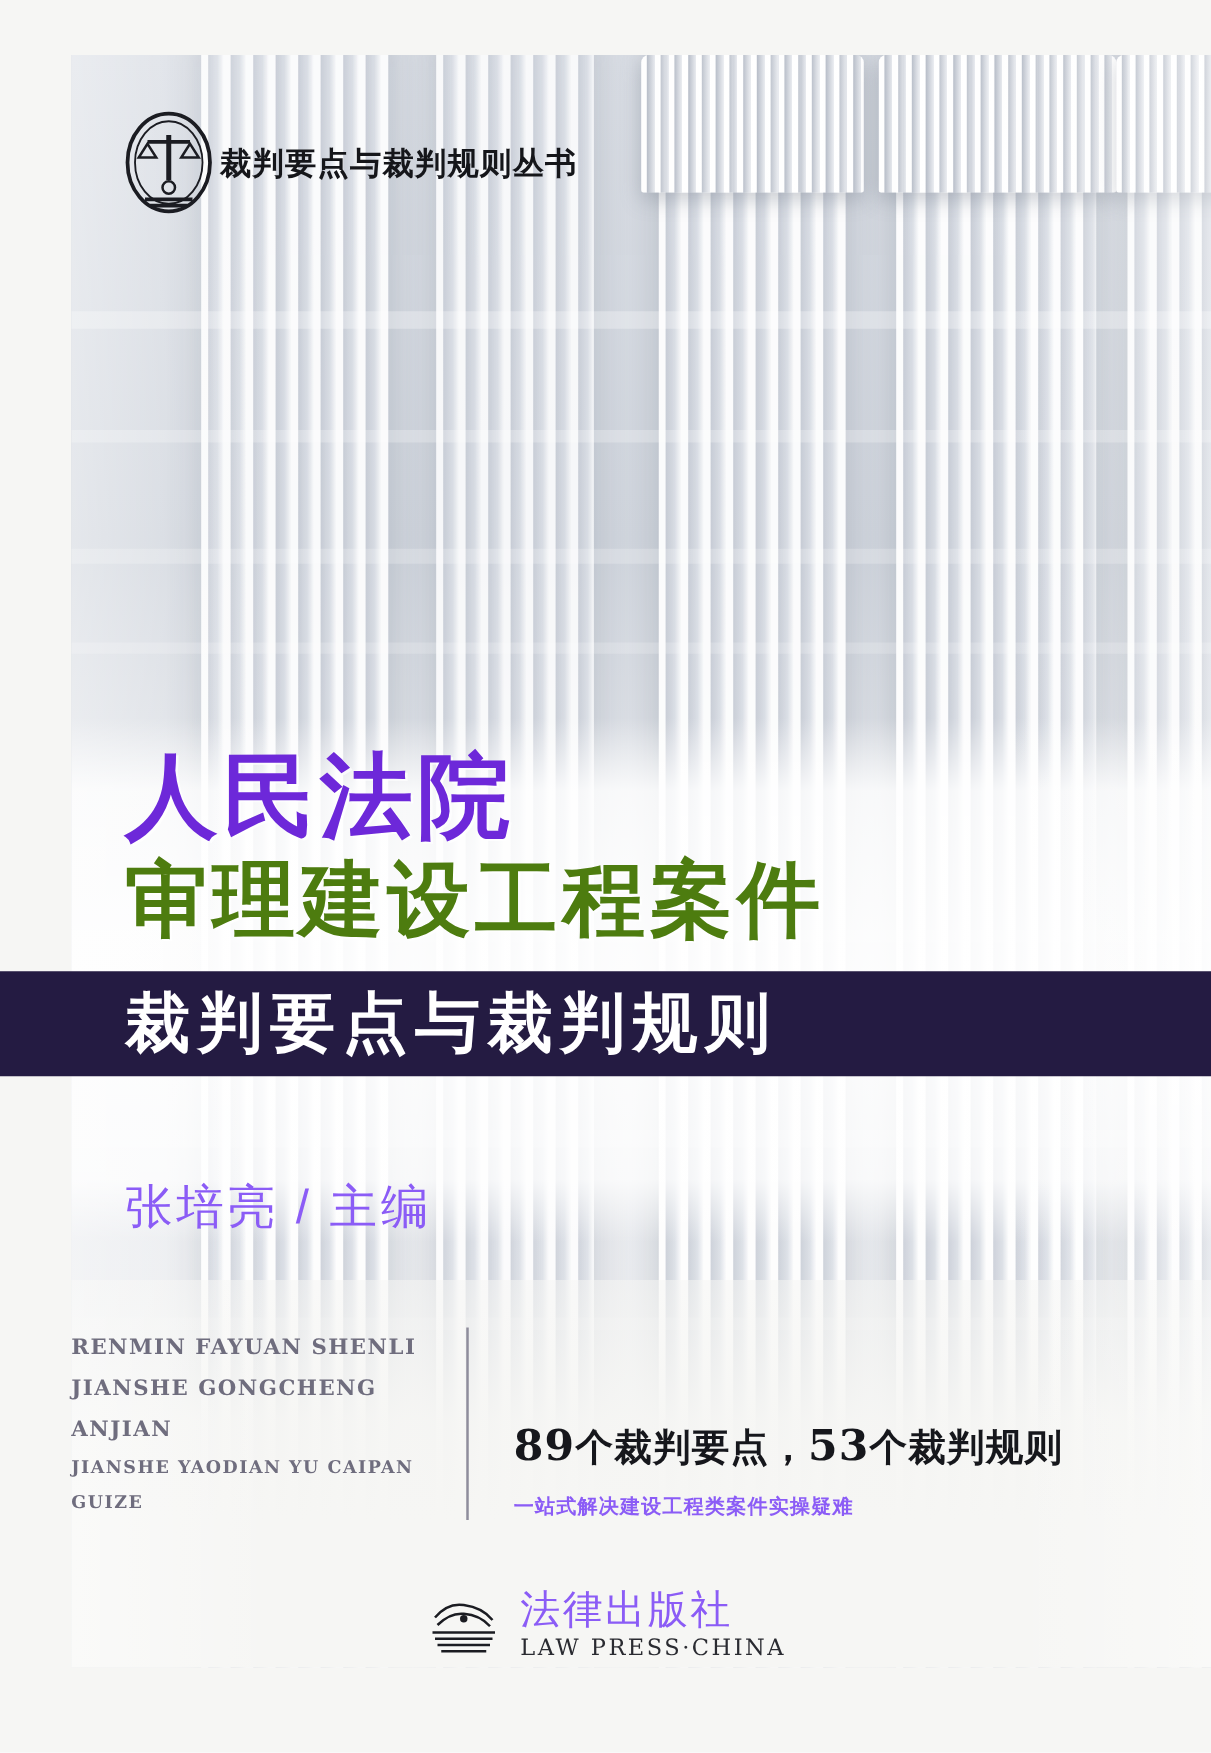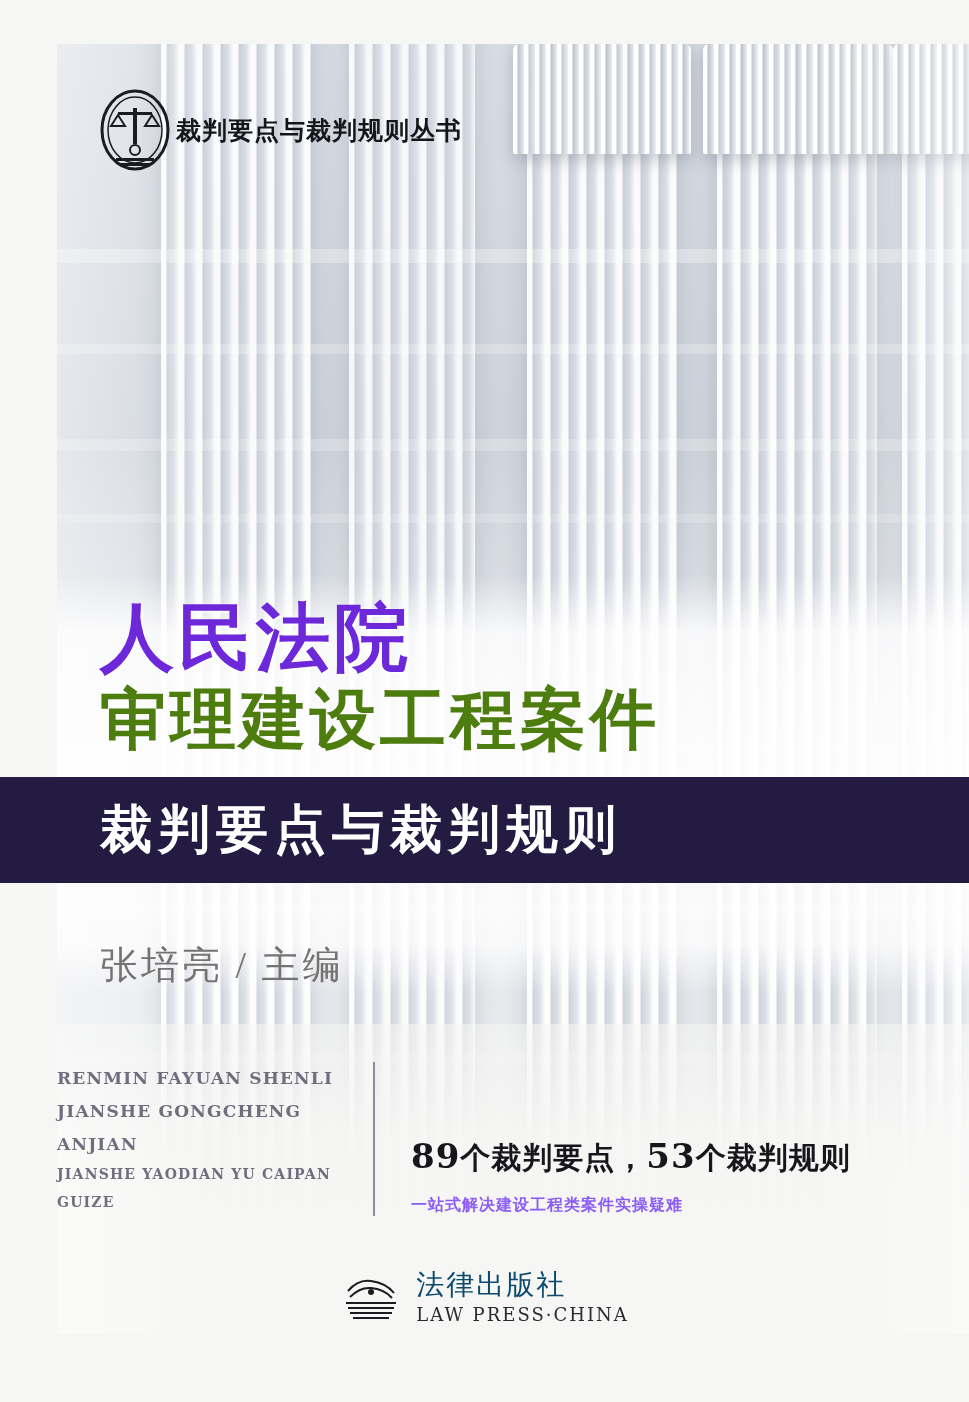--- a/index.html
+++ b/index.html
@@ -165,41 +165,41 @@
     color: #4d7c0f;
     margin-left: 100px;
     margin-top: 10px;
     letter-spacing: 4px;
     text-shadow: 2px 2px 0 rgba(255,255,255,0.7);
   }
   .subtitle-bar {
     margin-top: 22px;
     width: 100%;
     background: #241b42;
-    height: 106px;
+    height: 84px;
     display: flex;
     align-items: center;
   }
   .subtitle-text {
     color: #ffffff;
     font-family: "DejaVu Sans", sans-serif;
     font-weight: 700;
     font-size: 52px;
     letter-spacing: 6px;
     margin-left: 100px;
   }
 
   
   .author {
     position: absolute;
     left: 100px;
     top: 940px;
-    font-family: Liberation Serif, serif;
+    font-family: Liberation Sans, sans-serif;
     font-size: 38px;
-    color: #737373;
+    color: #8b5cf6;
     letter-spacing: 3px;
     z-index: 6;
   }
 
   
   .bottom-info {
     position: absolute;
     left: 57px;
     top: 1062px;
     width: 860px;
@@ -245,22 +245,22 @@
     display: flex;
     justify-content: center;
     align-items: center;
     gap: 14px;
     z-index: 6;
   }
   .pub-logo { width: 62px; height: 52px; }
   .pub-names { display:flex; flex-direction:column; }
   .pub-cn {
     font-family: Liberation Sans, sans-serif;
-    font-size: 28px;
-    color: #0c4a6e;
+    font-size: 32px;
+    color: #8b5cf6;
     letter-spacing: 2px;
     line-height: 1.1;
   }
   .pub-en {
     font-family: "DejaVu Serif", serif;
     font-size: 18px;
     color: #2a2b31;
     letter-spacing: 2px;
     margin-top: 3px;
   }

